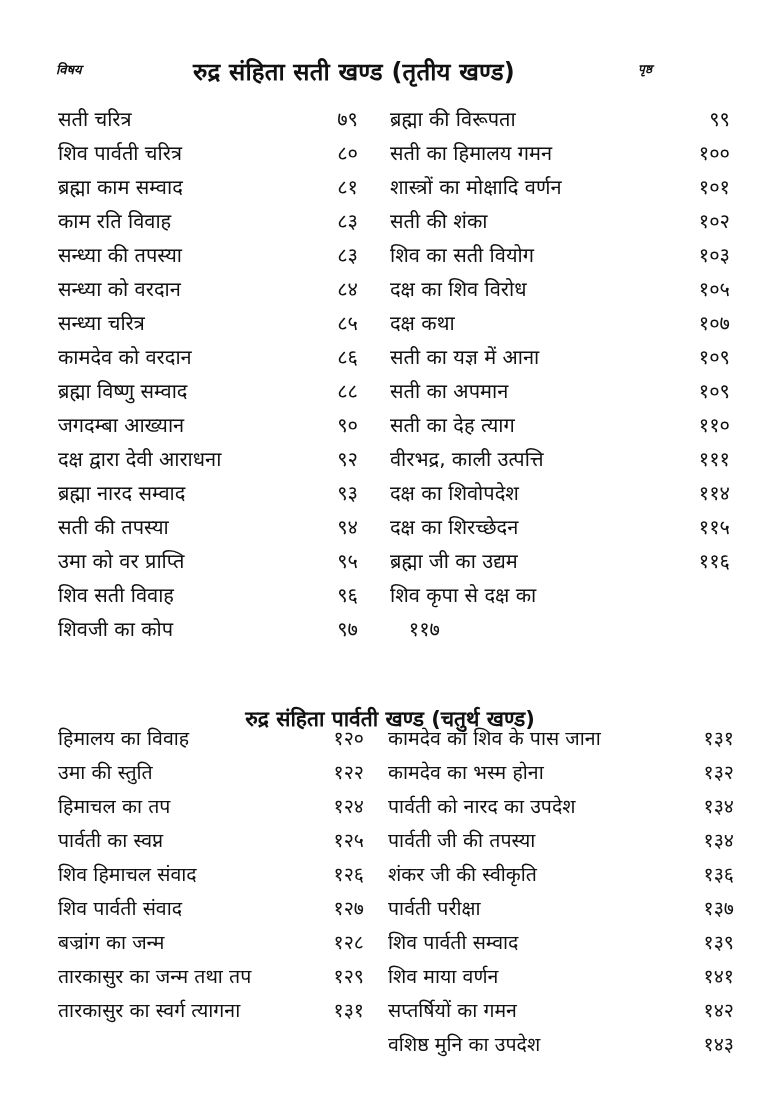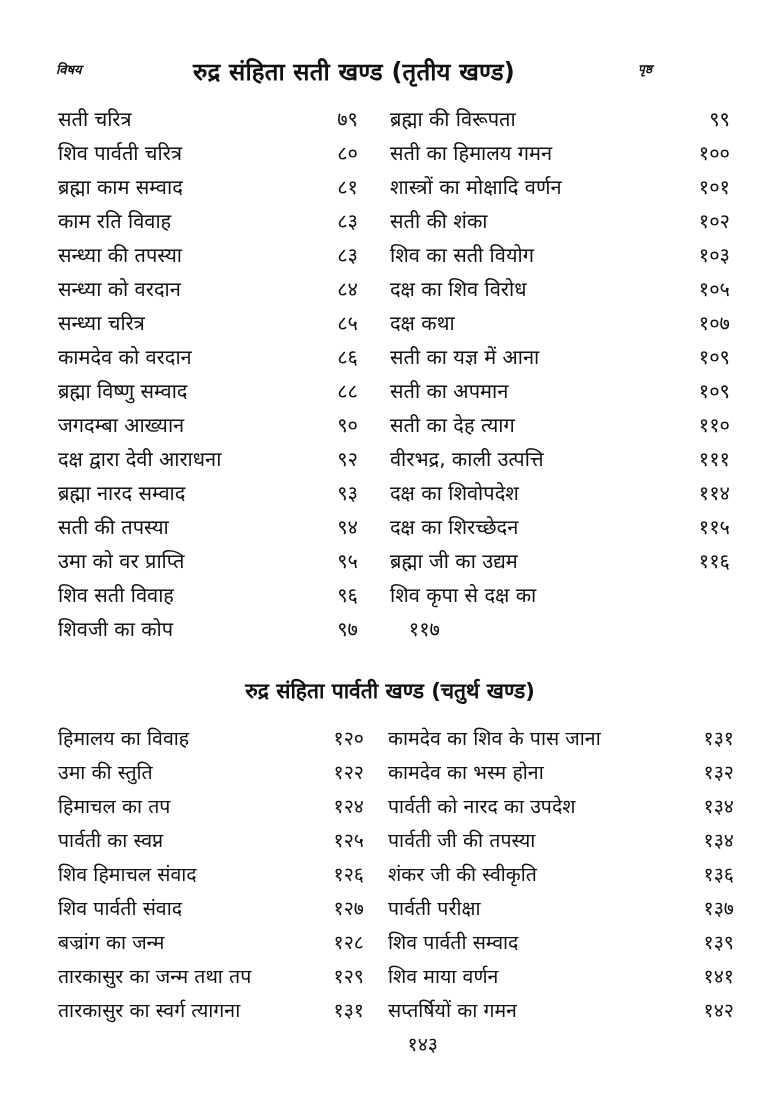--- a/index.html
+++ b/index.html
@@ -176,21 +176,21 @@
     <div class="row">
         <span class="t">शिव कृपा से दक्ष का</span>
         <span class="p"></span>
       </div>
     <div class="row indent">
         <span class="p">११७</span>
       </div>
   </div>
 </div>
 
-<div class="section-title" style="top:676px;text-align:center;">रुद्र संहिता पार्वती खण्ड  (चतुर्थ खण्ड)</div>
+<div class="section-title" style="top:704px;text-align:center;">रुद्र संहिता पार्वती खण्ड  (चतुर्थ खण्ड)</div>
 
 <div class="grid grid2" style="top:722px;">
   <div class="col">
     <div class="row">
         <span class="t">हिमालय का विवाह</span>
         <span class="p">१२०</span>
       </div>
     <div class="row">
         <span class="t">उमा की स्तुति</span>
         <span class="p">१२२</span>
@@ -255,16 +255,17 @@
       </div>
     <div class="row">
         <span class="t">शिव माया वर्णन</span>
         <span class="p">१४१</span>
       </div>
     <div class="row">
         <span class="t">सप्तर्षियों का गमन</span>
         <span class="p">१४२</span>
       </div>
     <div class="row">
+        <span class="t">वशिष्ठ मुनि का उपदेश</span>
         <span class="p">१४३</span>
       </div>
   </div>
 </div>
 
 </body></html>

